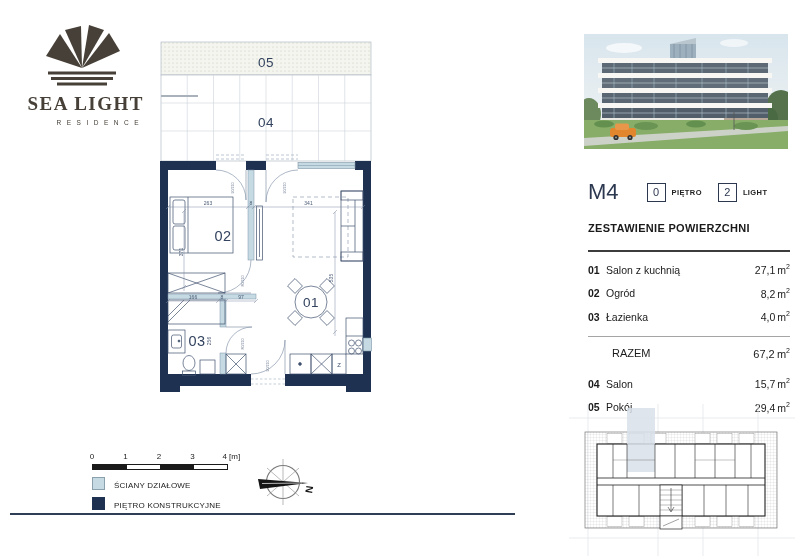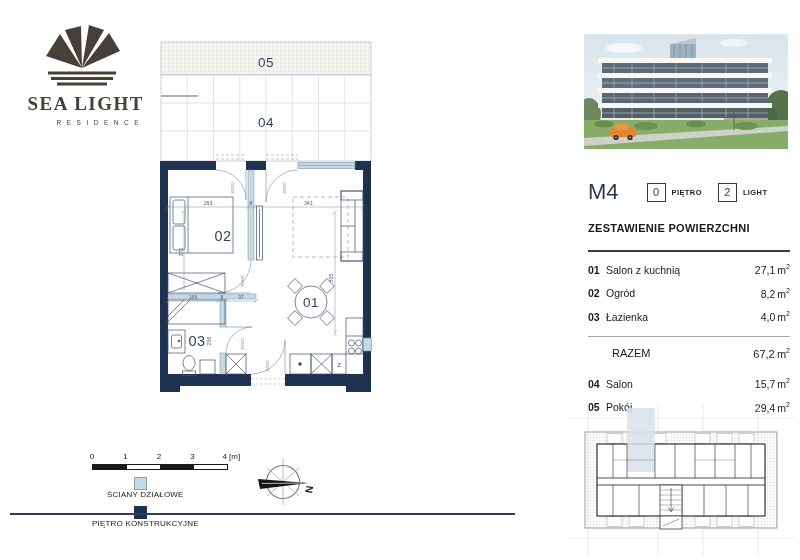--- a/index.html
+++ b/index.html
@@ -40,21 +40,21 @@
   
   #scalebar{left:92px;top:452px;width:160px;height:26px;font-size:8px;color:#222;}
   #scalebar .tick{position:absolute;top:0;transform:translateX(-50%);}
   #scalebar .tick.last{transform:translateX(-20%);}
   #scalebar .bar{position:absolute;top:12px;left:0;width:134px;height:4px;border:1px solid #1a1a1a;display:flex;}
   #scalebar .seg{width:33.5px;height:100%;}
   .seg.b{background:#1a1a1a;} .seg.w{background:#fff;}
 
   
   #legend{left:92px;top:477px;}
-  .lrow{display:flex;align-items:center;margin-bottom:7px;flex-direction:column;}
+  .lrow{display:flex;align-items:flex-end;margin-bottom:7px;}
   .sw{width:11px;height:11px;margin-right:9px;flex:0 0 auto;}
   .sw.part{background:#c5dae3;border:1px solid #8aa0ad;}
   .sw.constr{background:#1e3151;border:1px solid #1e3151;}
   .llab{font-size:8px;letter-spacing:.2px;}
 
   #compass{left:250px;top:446px;width:72px;height:76px;}
   #divider{left:10px;top:513px;width:505px;height:2px;background:#2f3e55;}
 
   text{font-family:"Liberation Sans",sans-serif;}
 </style>

